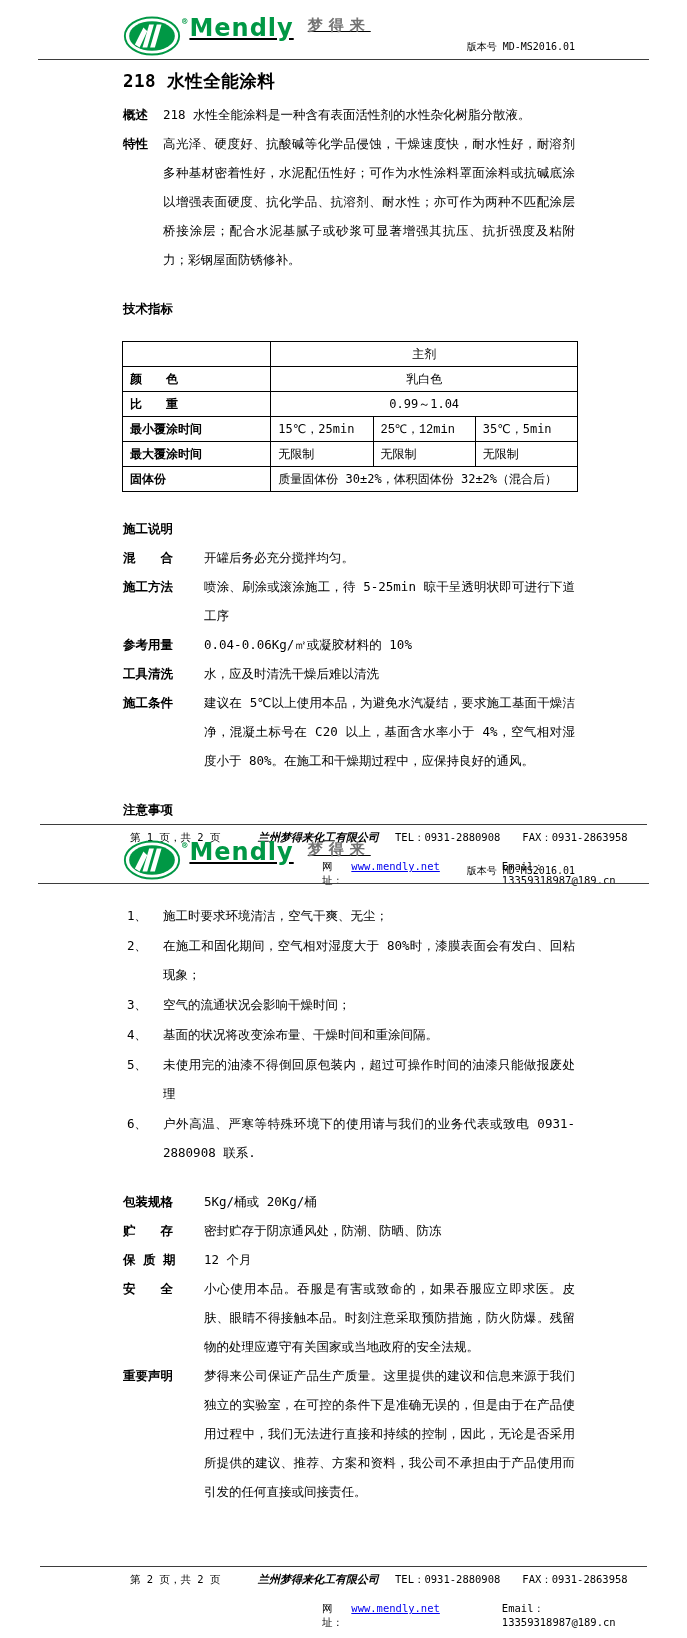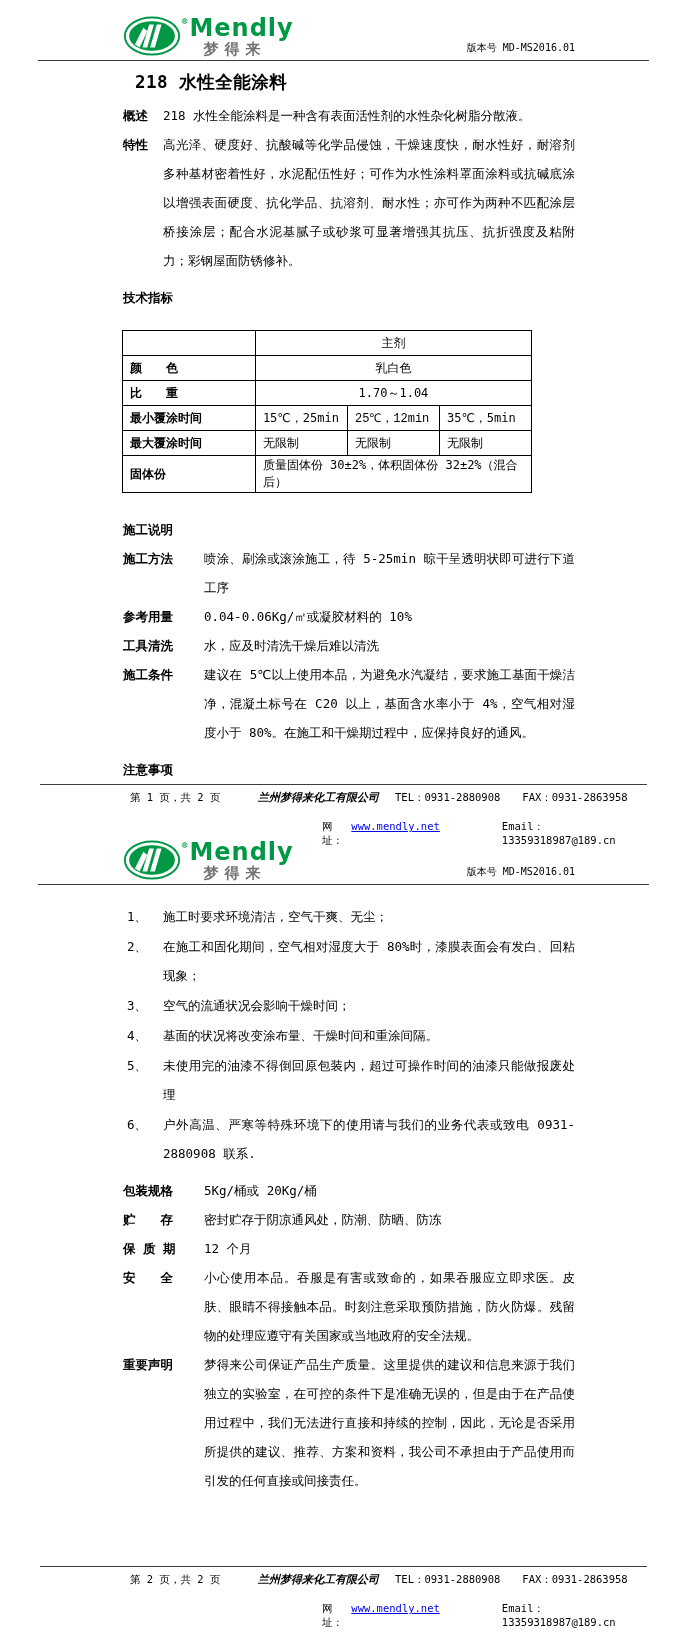--- a/index.html
+++ b/index.html
@@ -17,50 +17,50 @@
     display: flex;
     flex-direction: column;
   }
   .page.p2 { height: 828px; padding-top: 30px; }
 
   
   .doc-header { display: flex; align-items: flex-start; padding: 0 74px 0 85px; }
   .logo-wrap { display: flex; align-items: flex-start; }
   .logo-mark { width: 58px; height: 40px; }
   .logo-reg { color: #009845; font-size: 9px; font-weight: bold; margin: 0 2px 0 1px; }
-  .logo-texts { display: flex; flex-direction: column; line-height: 1; }
+  .logo-texts { display: flex; flex-direction: row; line-height: 1; text-decoration: underline; }
   .logo-name {
     color: #009845; font-weight: 800; font-size: 24px; letter-spacing: 1px;
     font-family: "DejaVu Sans", "Liberation Sans", sans-serif;
   }
   .logo-cn { color: #737373; font-weight: bold; font-size: 15px; letter-spacing: 6px; margin: 2px 0 0 14px; }
   .version { margin-left: auto; align-self: flex-end; font-size: 10px; padding-bottom: 2px; }
 
   .rule { border: none; border-top: 1.6px solid #3d3d3d; margin-top: 3px; }
 
   .content { padding: 0 74px 0 85px; }
 
-  .doc-title { font-size: 17.5px; font-weight: bold; margin: 9px 0 7px 12px; letter-spacing: 0.5px; }
+  .doc-title { font-size: 17.5px; font-weight: bold; margin: 9px 0 7px 0; letter-spacing: 0.5px; }
 
   .kv { display: flex; line-height: 29px; }
   .kv .lbl { flex: none; font-weight: bold; }
   .kv .lbl.w38 { width: 40px; }
   .kv .lbl.w72 { width: 81px; }
   .kv .txt { flex: 1; text-align: justify; }
 
   .h-bold { font-weight: bold; line-height: 29px; }
-  .gap8 { margin-top: 8px; }
+  .gap8 { margin-top: 20px; }
   .gap16 { margin-top: 16px; }
   .gap22 { margin-top: 22px; }
 
   
   table.specs {
     border-collapse: collapse;
     margin: 18px 0 10px -1px;
-    width: 410px;
+    width: 456px;
     font-size: 12px;
   }
   table.specs td { border: 1px solid #000; height: 25px; padding: 1px 7px; vertical-align: middle; }
   table.specs td.lblc { width: 135px; font-weight: bold; }
   table.specs td.ctr { text-align: center; }
   table.specs td.c2 { width: 93px; }
   table.specs td.c3 { width: 93px; font-family: Liberation Mono, monospace; }
   table.specs td.c4 { width: 93px; }
 
   
@@ -125,21 +125,21 @@
           <tr>
         <td class="lblc"></td>
         <td class="ctr" colspan="3">主剂</td>
       </tr>
       <tr>
         <td class="lblc">颜　　色</td>
         <td class="ctr" colspan="3">乳白色</td>
       </tr>
       <tr>
         <td class="lblc">比　　重</td>
-        <td class="ctr" colspan="3">1.70～1.04</td>
+        <td class="ctr" colspan="3">0.99～1.04</td>
       </tr>
       <tr>
         <td class="lblc">最小覆涂时间</td>
         <td class="c2">15℃，25min</td>
         <td class="c3">25℃，12min</td>
         <td class="c4">35℃，5min</td>
       </tr>
       <tr>
         <td class="lblc">最大覆涂时间</td>
         <td class="c2">无限制</td>
@@ -148,20 +148,24 @@
       </tr>
       <tr>
         <td class="lblc">固体份</td>
         <td colspan="3">质量固体份 30±2%，体积固体份 32±2%（混合后）</td>
       </tr>
     </tbody>
       </table>
 
     <div class="h-bold gap22">施工说明</div>
 
+    <div class="kv">
+      <span class="lbl w72">混　　合</span>
+      <span class="txt">开罐后务必充分搅拌均匀。</span>
+    </div>
     <div class="kv">
       <span class="lbl w72">施工方法</span>
       <span class="txt">喷涂、刷涂或滚涂施工，待 5-25min 晾干呈透明状即可进行下道工序</span>
     </div>
     <div class="kv">
       <span class="lbl w72">参考用量</span>
       <span class="txt">0.04-0.06Kg/㎡或凝胶材料的 10%</span>
     </div>
     <div class="kv">
       <span class="lbl w72">工具清洗</span>

